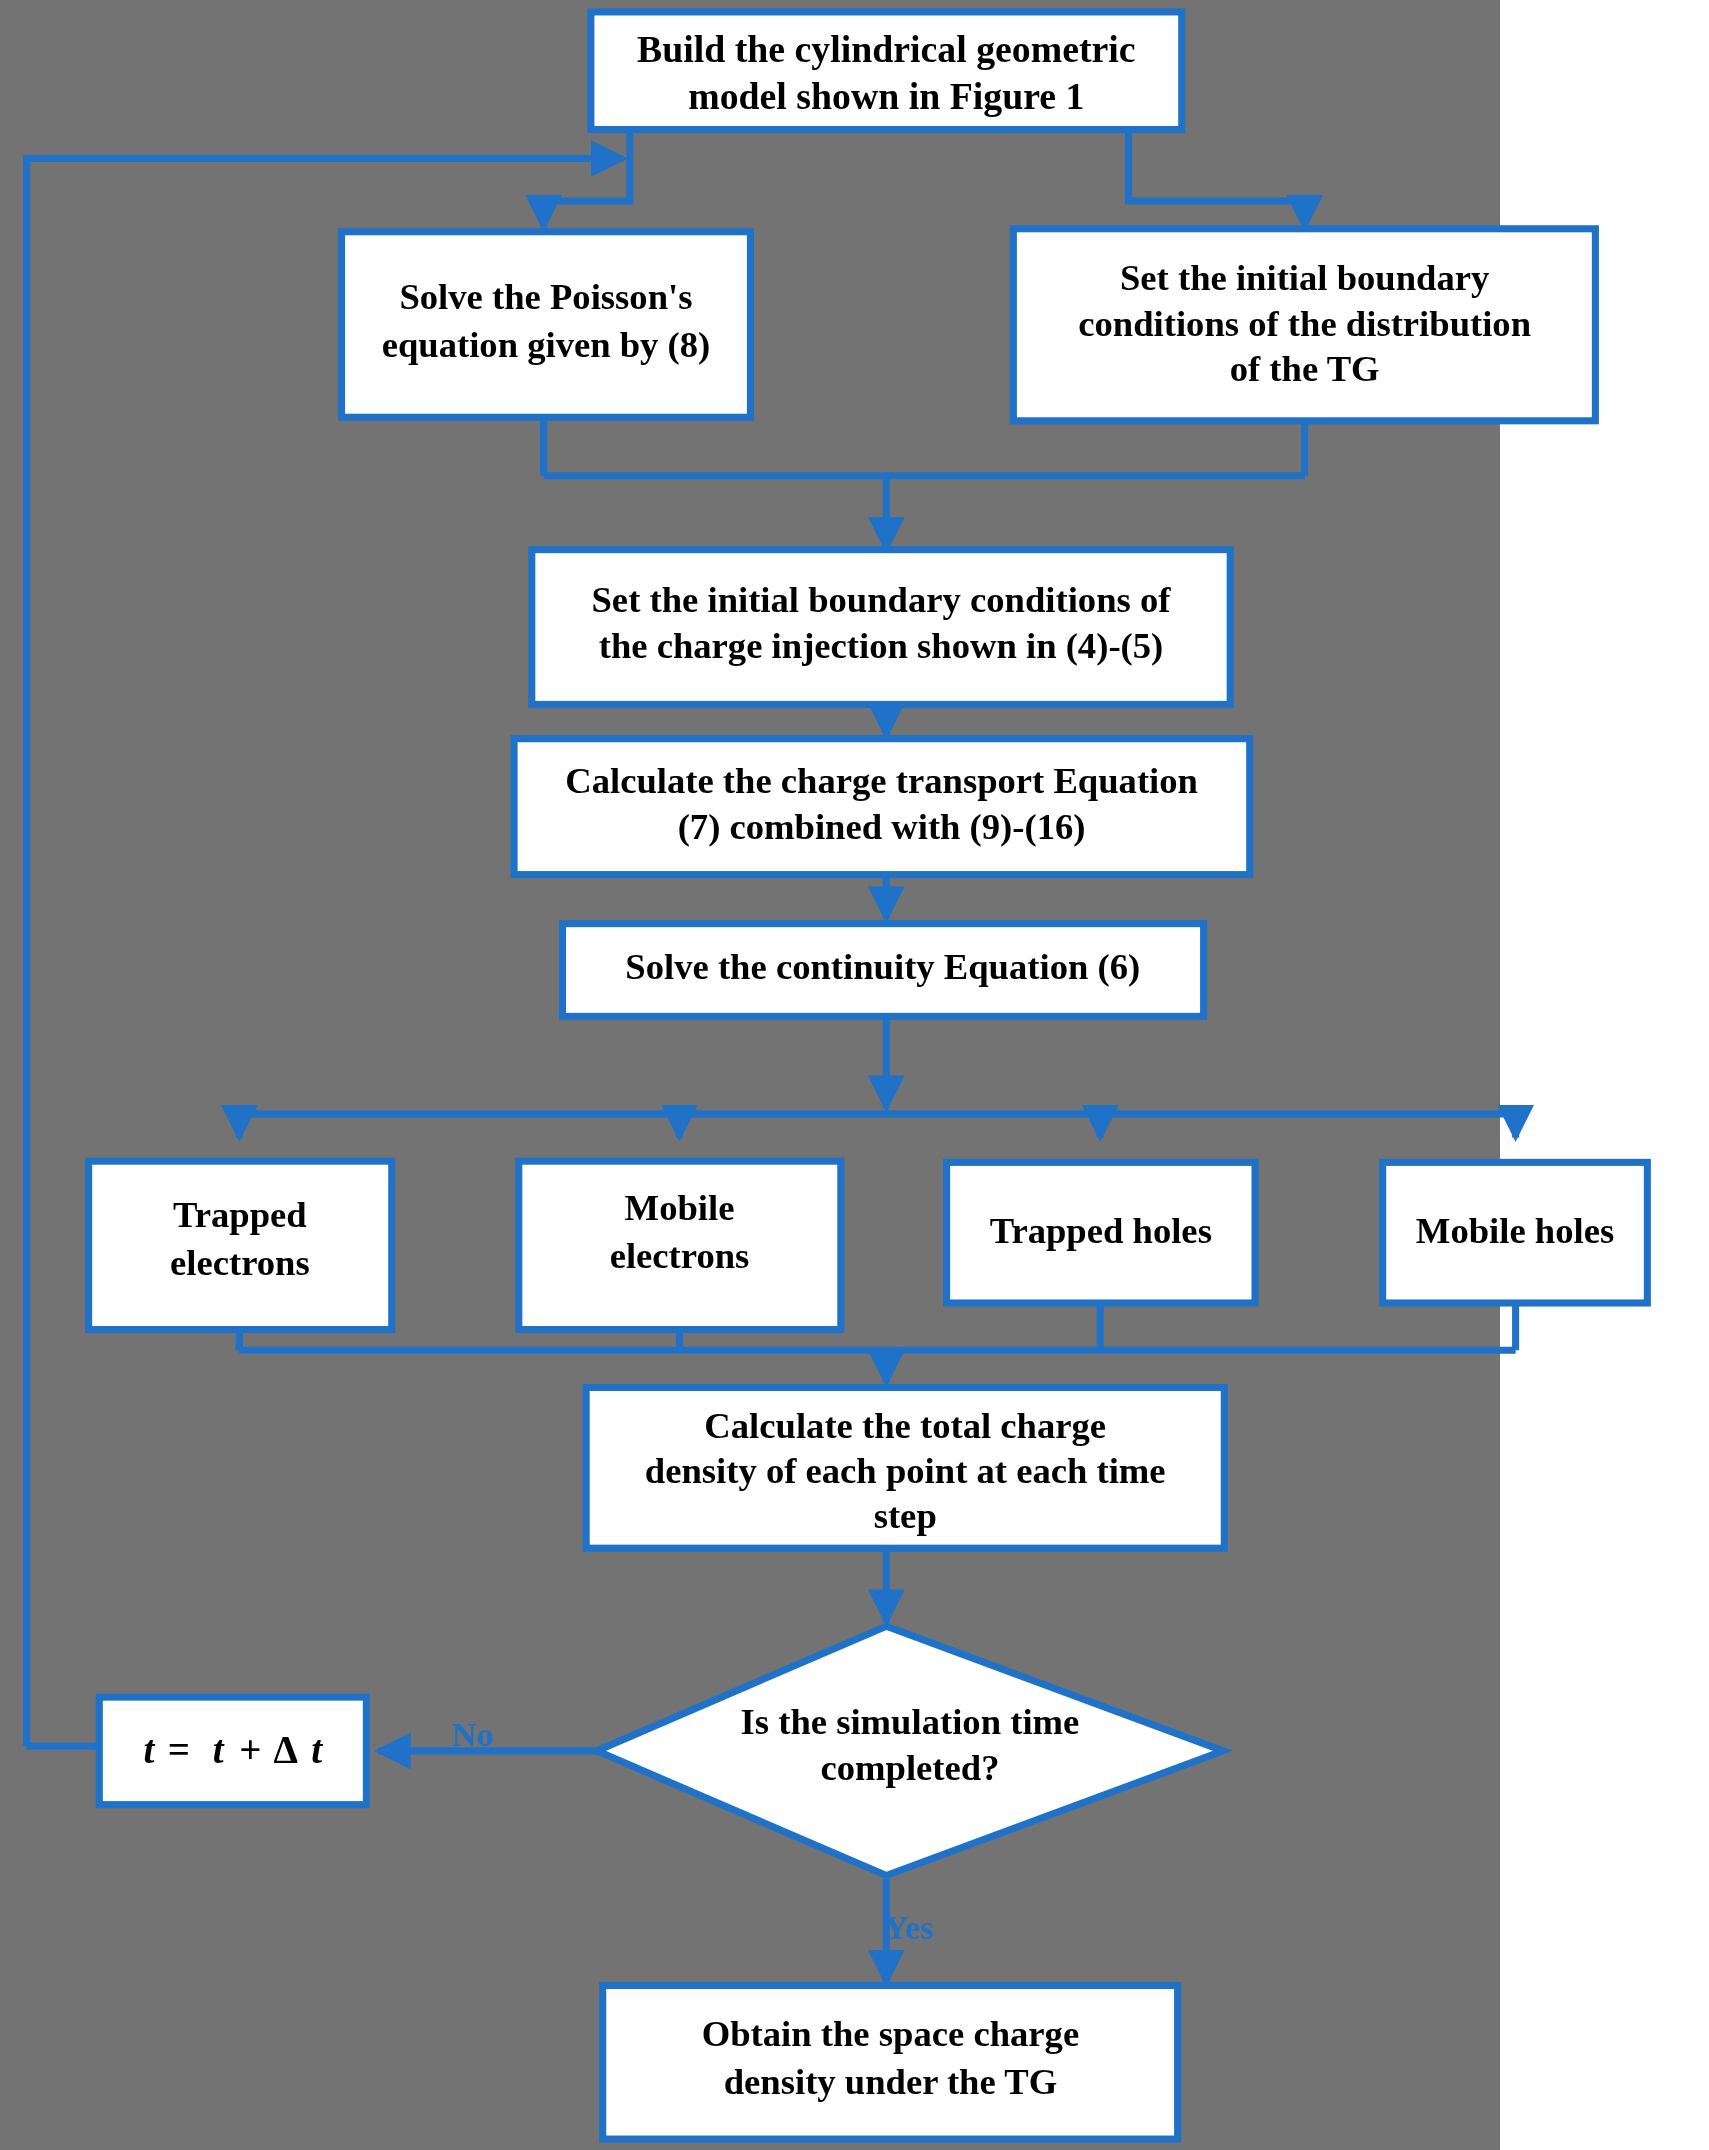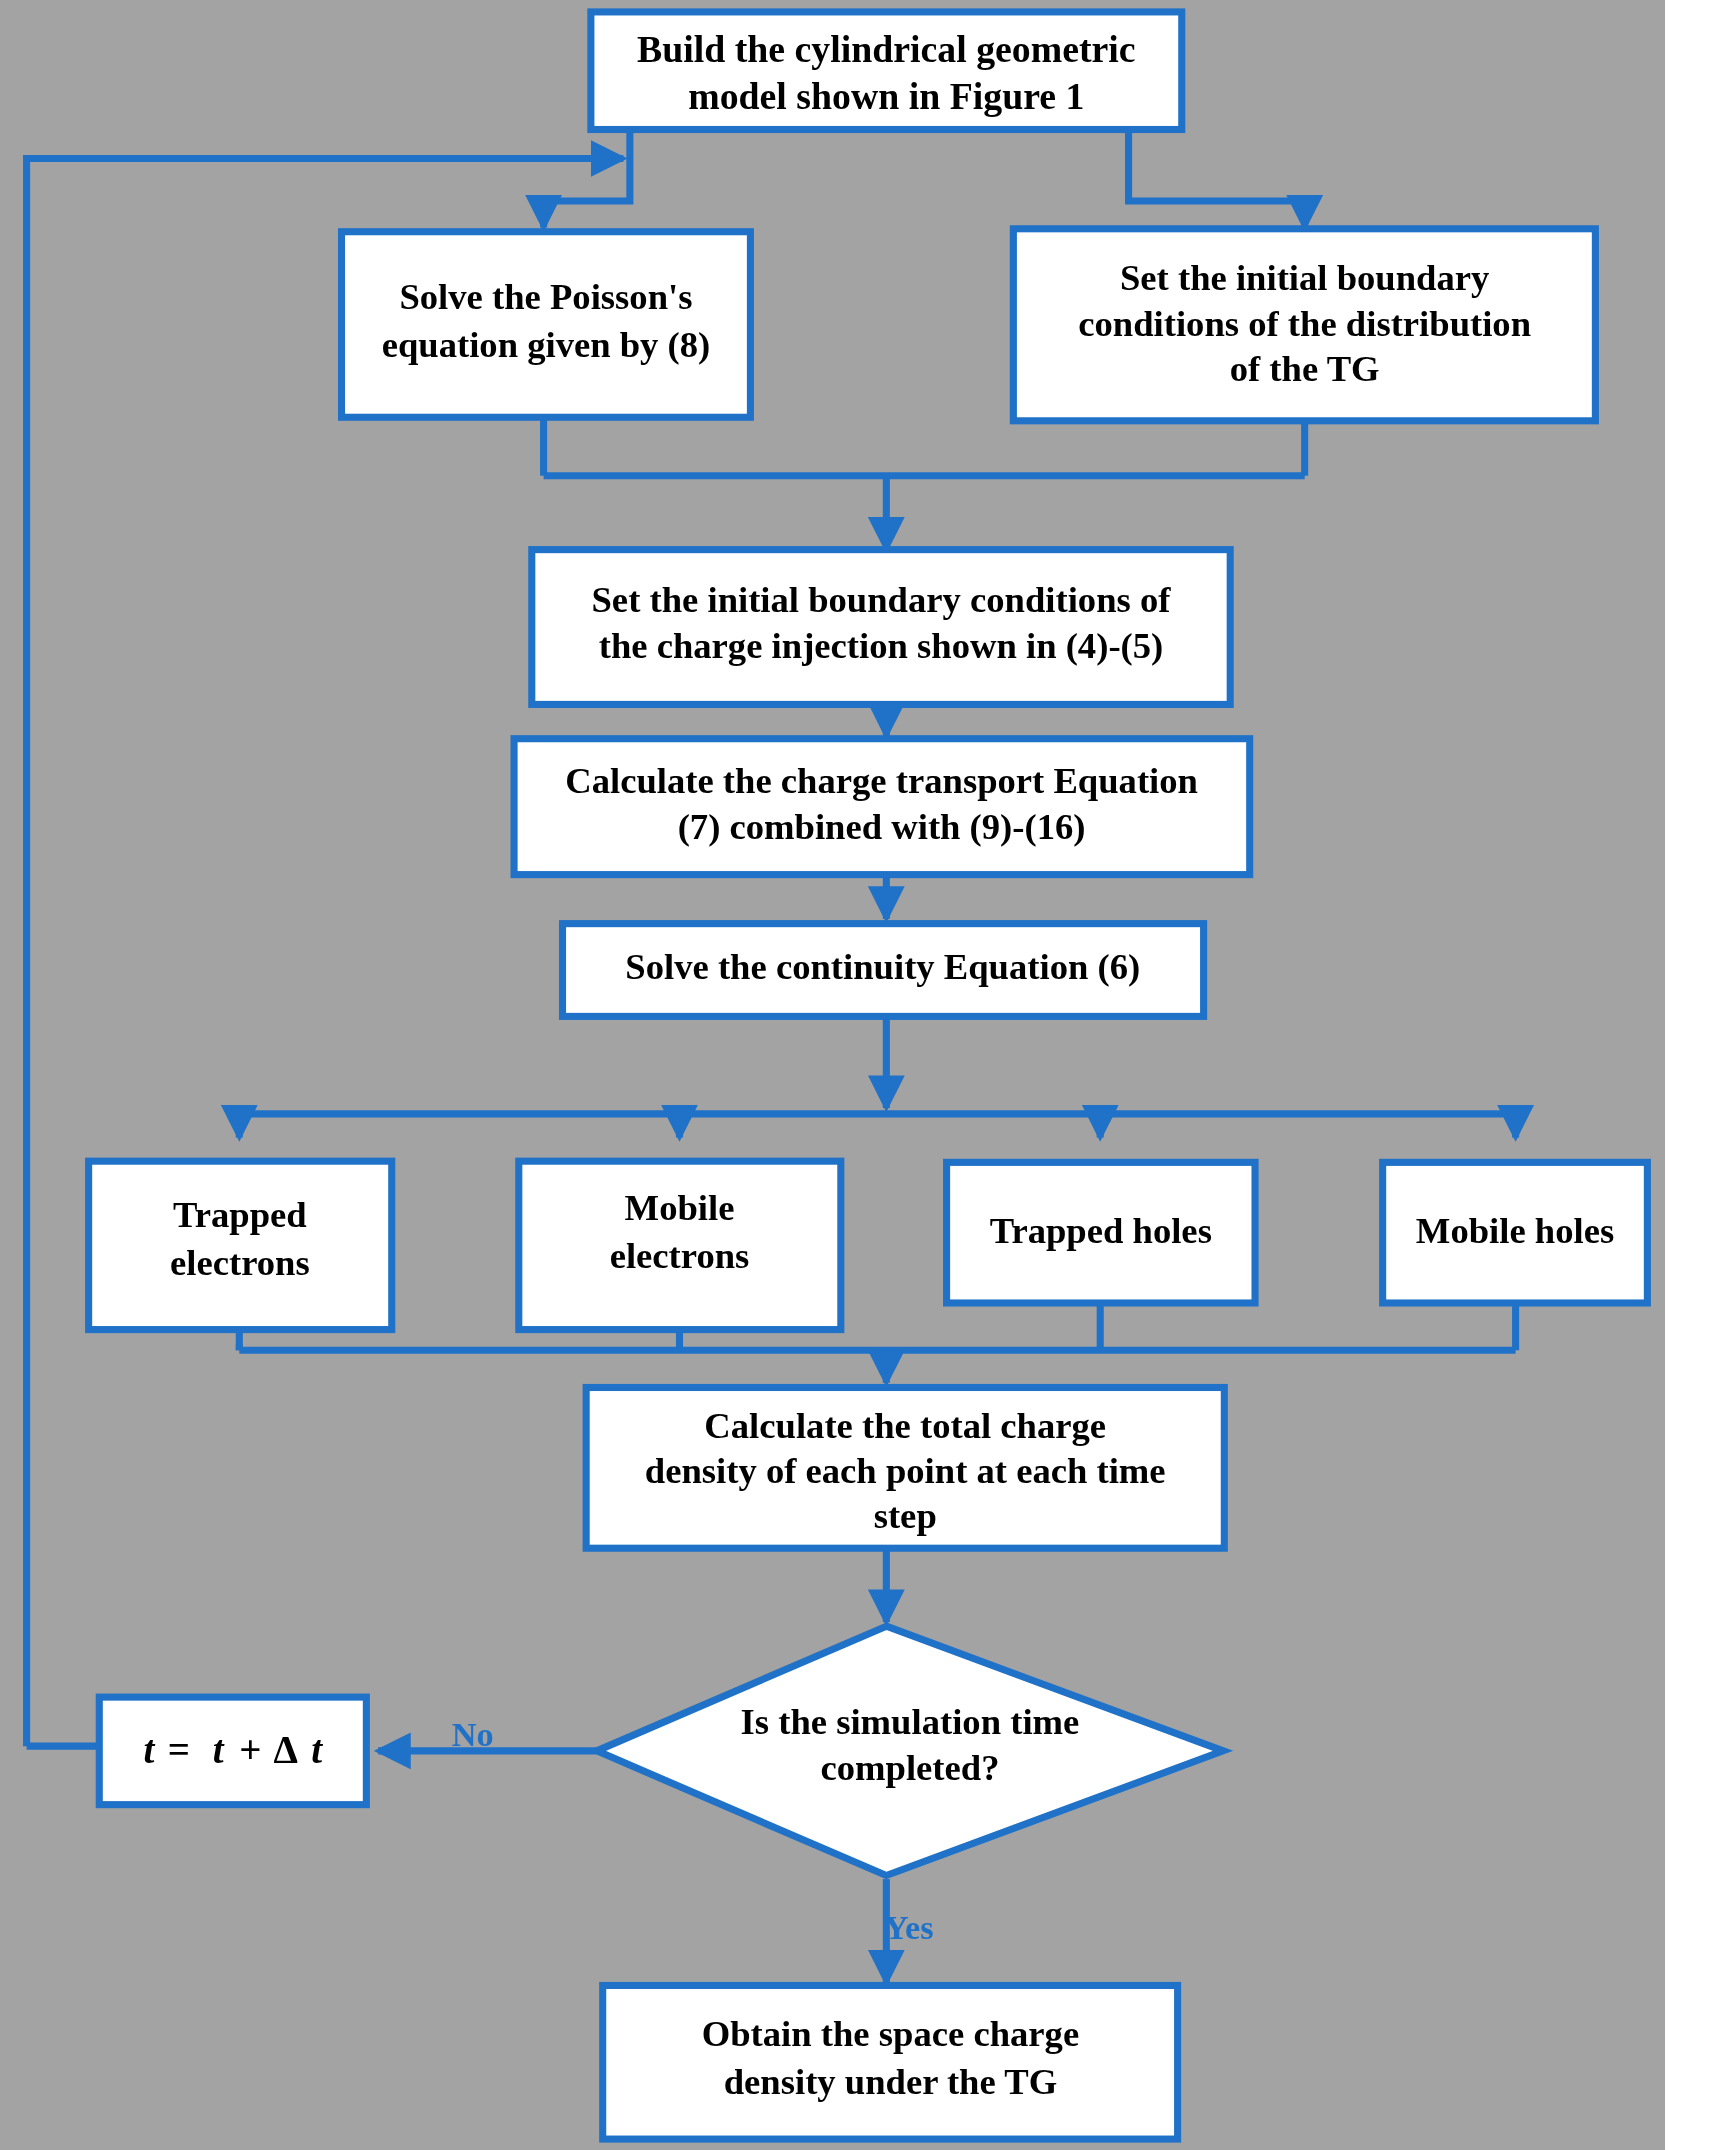--- a/index.html
+++ b/index.html
@@ -3,23 +3,23 @@
 <meta charset="utf-8">
 <title>Simulation Flowchart</title>
 <style>
   html, body {
     margin: 0;
     padding: 0;
     background: #ffffff;
   }
   #flowchart-root {
     position: relative;
-    width: 1665px;
+    width: 1500px;
     height: 2151px;
-    background: #a3a3a3;
+    background: #737373;
     font-family: "Liberation Serif", "DejaVu Serif", serif;
   }
   svg#flow-svg {
     position: absolute;
     top: 0;
     left: 0;
     width: 1710px;
     height: 2151px;
     display: block;
   }

